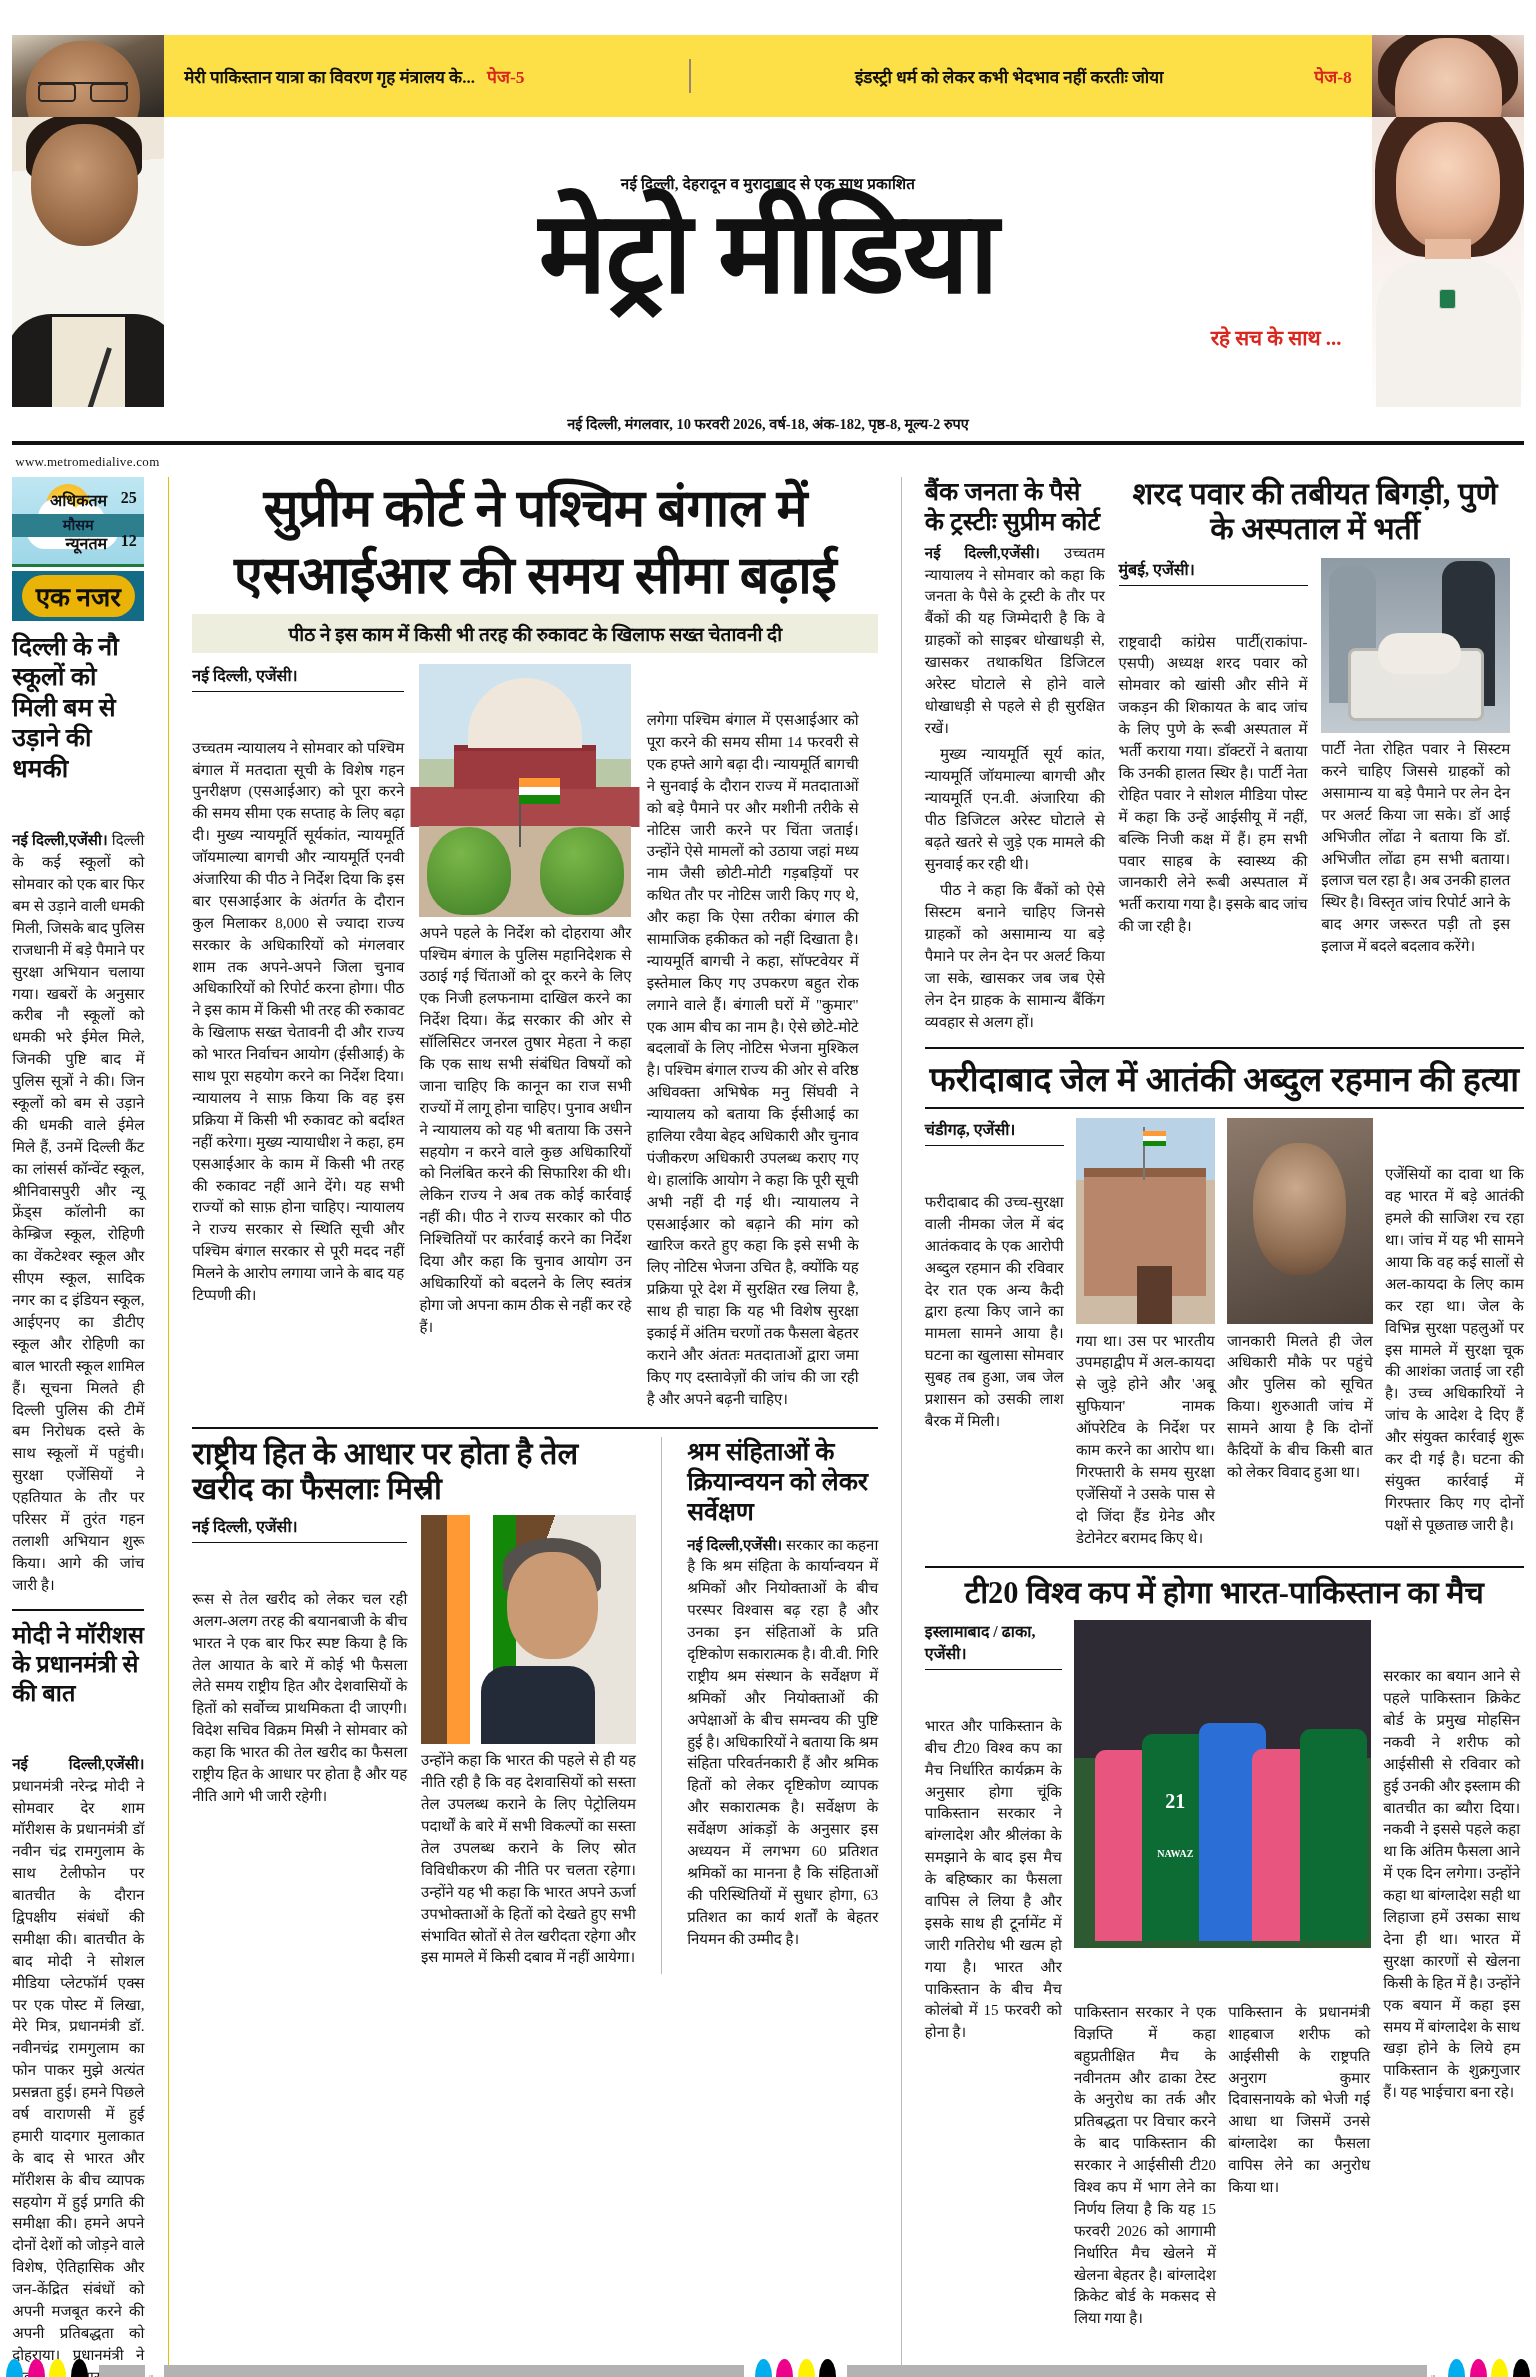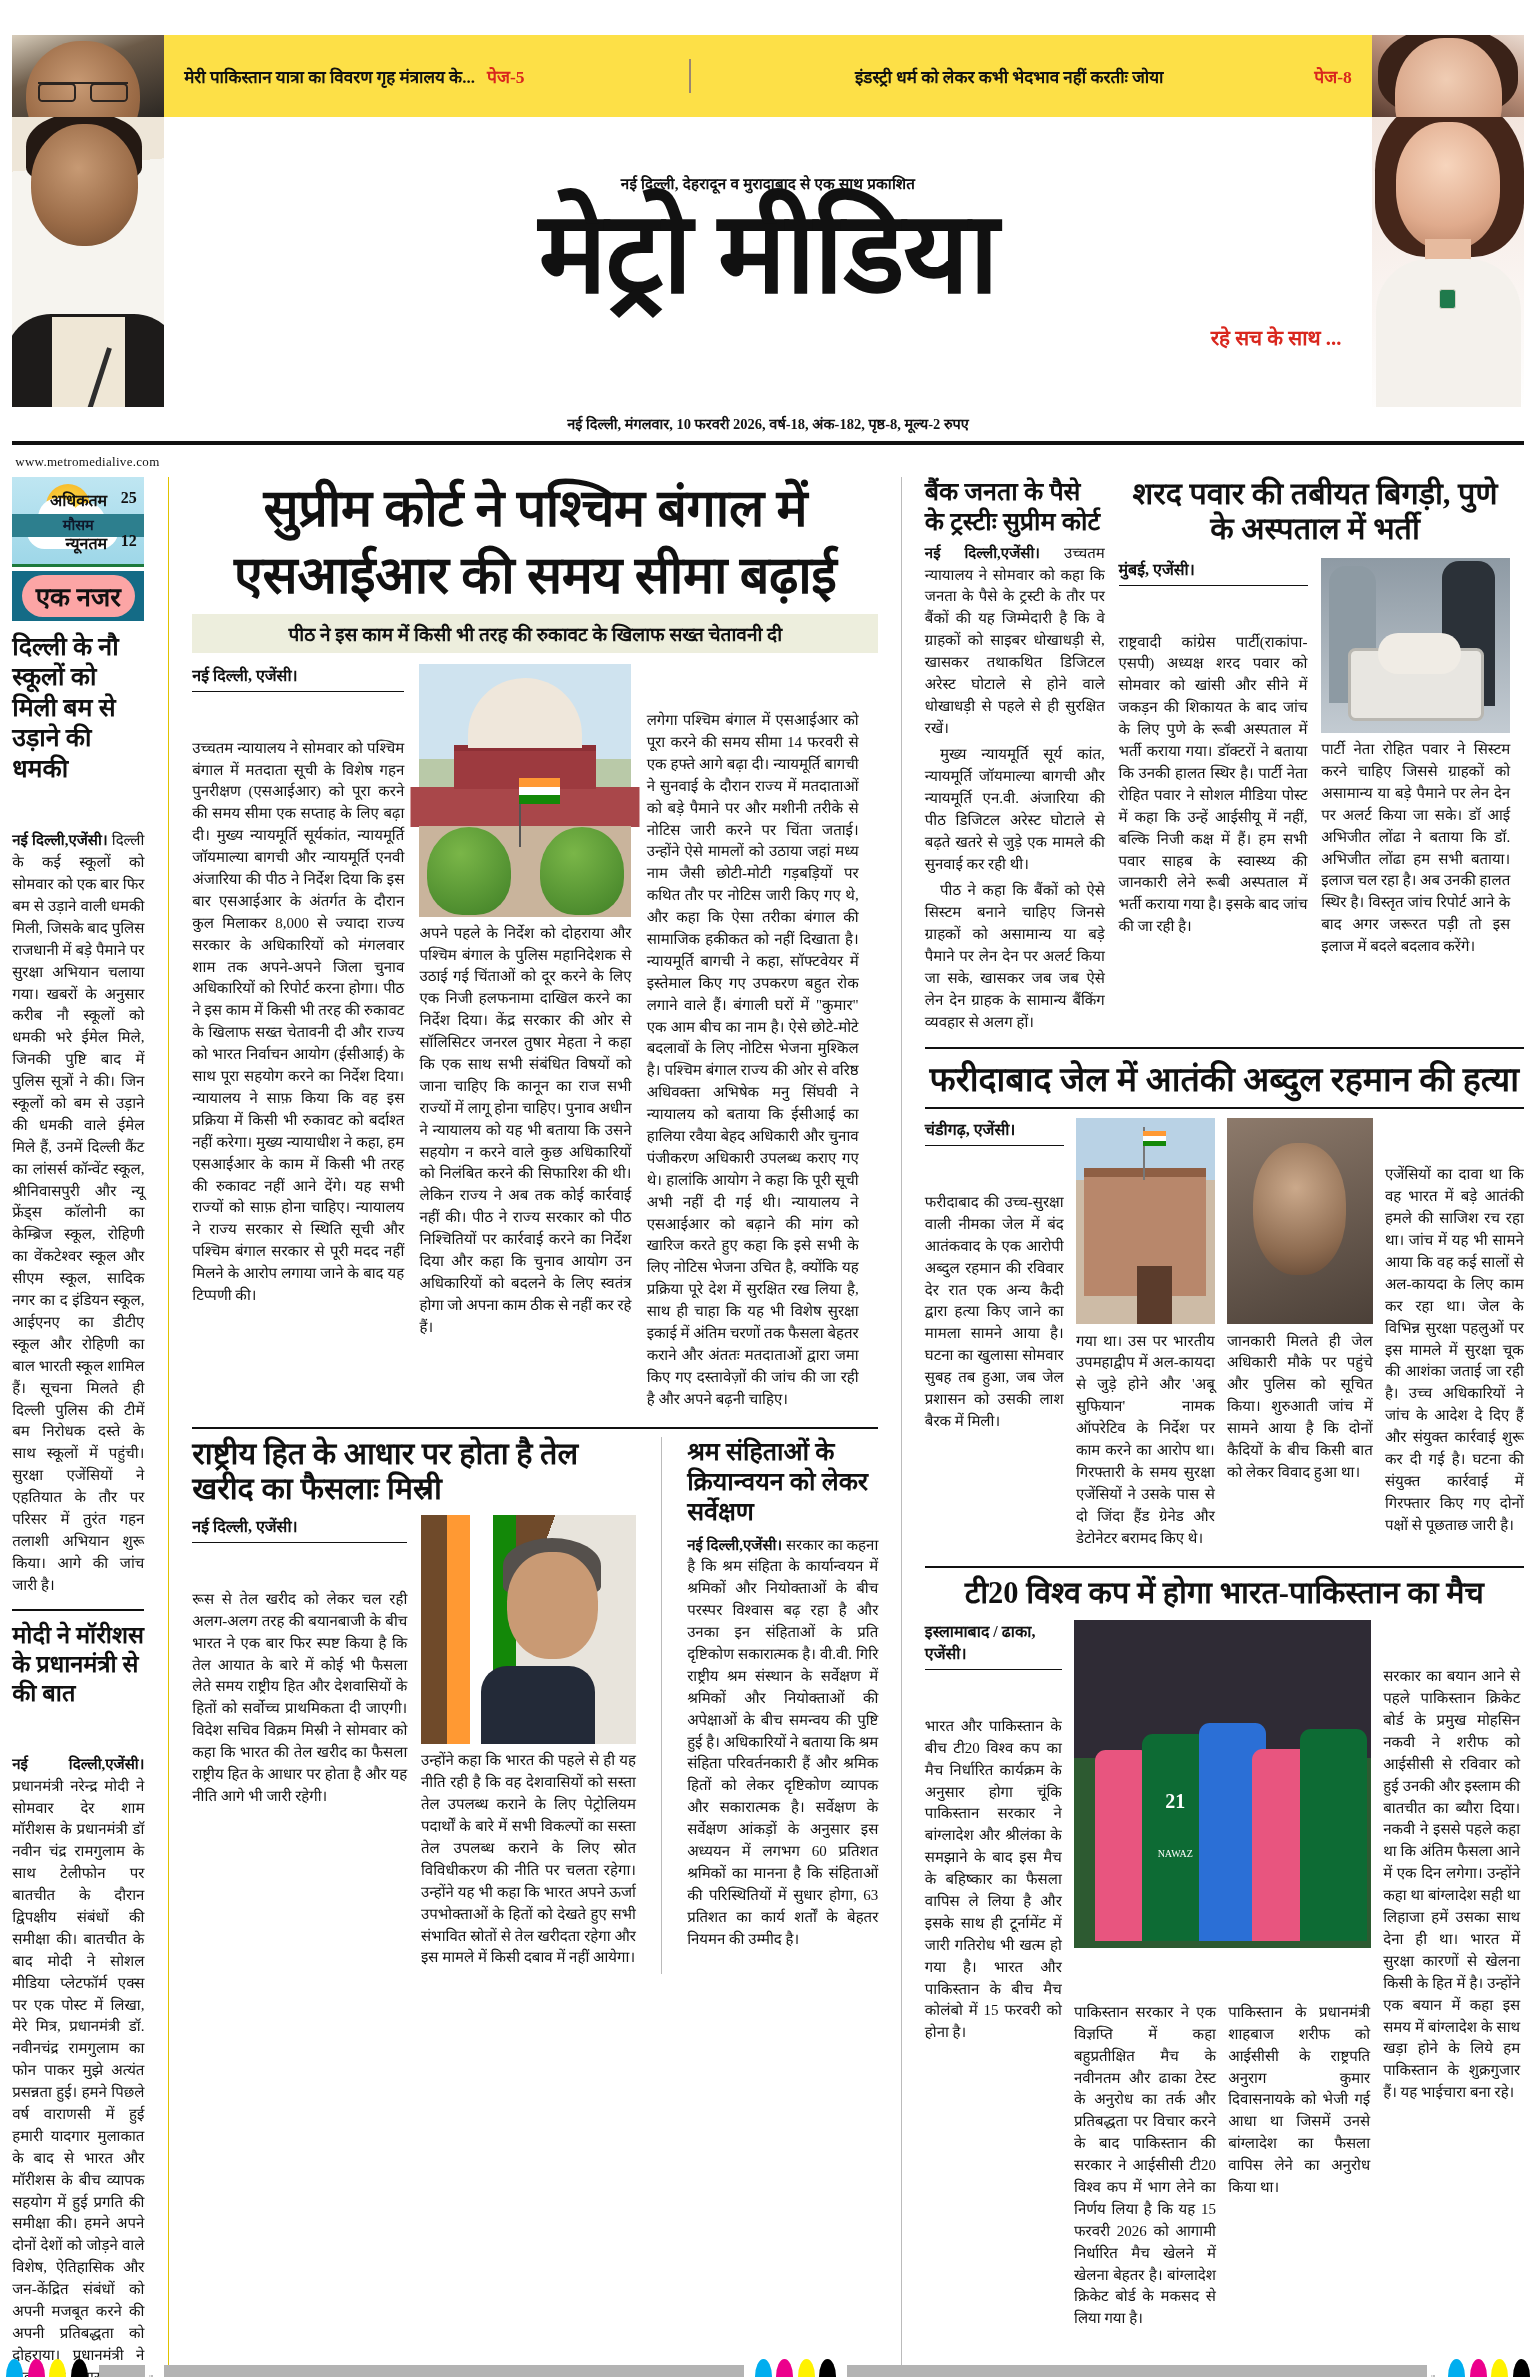--- a/index.html
+++ b/index.html
@@ -68,21 +68,21 @@
   .sun { position:absolute; left:34px; top:7.6px; width:44px; height:44px; border-radius:50%; background:radial-gradient(circle,#ffe34d,#f4ad20); }
   .cloud { position:absolute; left:15.2px; top:37px; width:91px; height:35px; background:#fff; border-radius:23px; }
   .cloud:before{content:"";position:absolute;left:10.7px;top:-15.2px;width:40px;height:40px;background:#fff;border-radius:50%;}
   .cloud:after{content:"";position:absolute;left:43px;top:-10.7px;width:35px;height:35px;background:#fff;border-radius:50%;}
   .w-row { position:absolute; right:7.6px; display:flex; gap:13.7px; font-size:16px; font-weight:700;}
   .w-max { top:12.2px; }
   .w-min { bottom:9.1px; }
   .w-band { position:absolute; left:0; right:0; top:37px; height:23px; background:#2d7f8e; color:#0f172a; font-size:14.5px; font-weight:700; text-align:center; line-height:23px;}
 
   .ek-nazar { background:#146b86; height:50px; display:flex; align-items:center; justify-content:center; margin-top:4.6px;}
-  .ek-pill { background:#fca5a5; border-radius:30.5px; padding:3px 14px; font-size:26px; font-weight:900; }
+  .ek-pill { background:#eab308; border-radius:30.5px; padding:3px 14px; font-size:26px; font-weight:900; }
 
   .brief-h { font-size:25px; font-weight:900; line-height:1.22; margin:10.7px 0 7.6px; }
   .brief-h.sm { font-size:23.6px; }
   .body-txt { font-size:15px; line-height:1.46; text-align:justify;margin-top:46px; }
   .body-txt b { font-weight:800; }
   .body-txt p { margin-bottom:4.6px; text-indent:15.2px; }
   .body-txt p.first { text-indent:0; }
 
   
   .main-head { font-size:52px; font-weight:900; line-height:1.1; text-align:center; letter-spacing:-0.4px; padding:3px 4.6px 7.6px;}
@@ -118,21 +118,21 @@
   .jb-pole { position:absolute; left:48%; top:4%; width:2.3px; height:53px; background:#777;}
 
   .cricket-photo { height:328px; background:linear-gradient(180deg,#2f2b35 0 42%, #2d5a31 42% 100%); position:relative; overflow:hidden;}
   .cp { position:absolute; bottom:7.6px; border-radius:10.7px 10.7px 0 0;}
   .cp.ump1 { left:7%; width:56px; height:191px; background:#e8557f;}
   .cp.pak1 { left:23%; width:66px; height:207px; background:#0d6b34;}
   .cp.ind  { left:42%; width:67px; height:218px; background:#2b6fd6;}
   .cp.ump2 { left:60%; width:59px; height:192px; background:#e8557f;}
   .cp.pak2 { left:76%; width:67px; height:212px; background:#0d6b34;}
   .cpnum { position:absolute; top:56px; left:0; right:0; text-align:center; color:#fff; font-size:20px; font-weight:800;}
-  .cpname{ position:absolute; top:114px; left:0; right:0; text-align:center; color:#fff; font-size:10px; font-weight:400;}
+  .cpname{ position:absolute; top:114px; left:0; right:0; text-align:center; color:#fff; font-size:10px; font-weight:700;}
 
   .misri-photo { height:229px; background:linear-gradient(110deg,#6f4a2a 0 45%, #e8e4dc 45% 100%); position:relative; overflow:hidden;}
   .ms-flag { position:absolute; left:12%; top:0; width:69px; height:100%; background:linear-gradient(90deg,#ff9933 33%,#fff 33% 66%,#138808 66%);}
   .ms-head { position:absolute; left:40%; top:16%; width:91px; height:107px; border-radius:46%; background:#c99a74;}
   .ms-hair { position:absolute; left:38%; top:10%; width:98px; height:56px; border-radius:50% 50% 14% 14%; background:#55504c;}
   .ms-body { position:absolute; left:28%; bottom:0; width:114px; height:34%; background:#232a38; border-radius:26px 26px 0 0;}
 
   .hungama-row { display:flex; align-items:stretch; margin:12.2px 0 4.6px; border-bottom:2.3px solid #111; }
   .hungama-badge { background:#e4232a; color:#fff; font-size:20px; font-weight:900; padding:7.6px 20px 7.6px 13.7px; display:flex; align-items:center;
                    clip-path: polygon(0 0, 100% 0, 86% 100%, 0% 100%); min-width:137px; }

